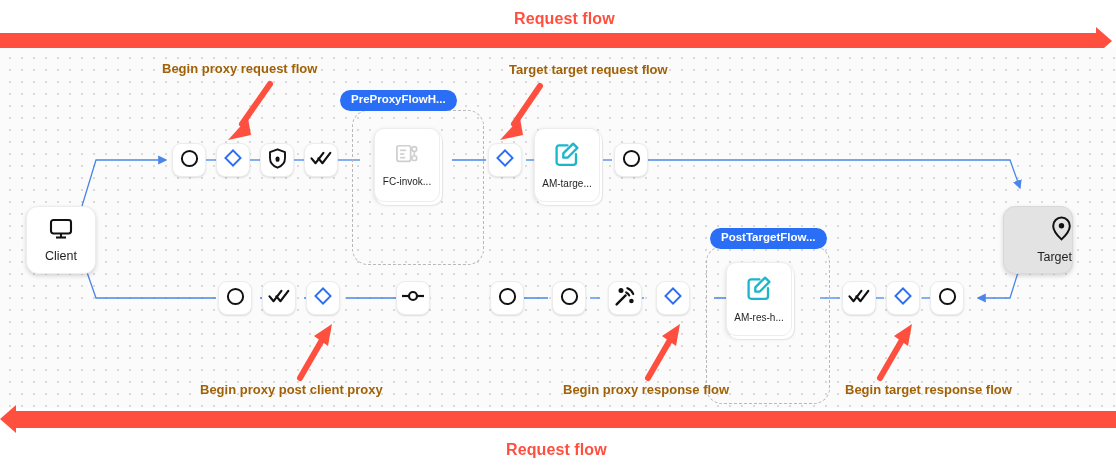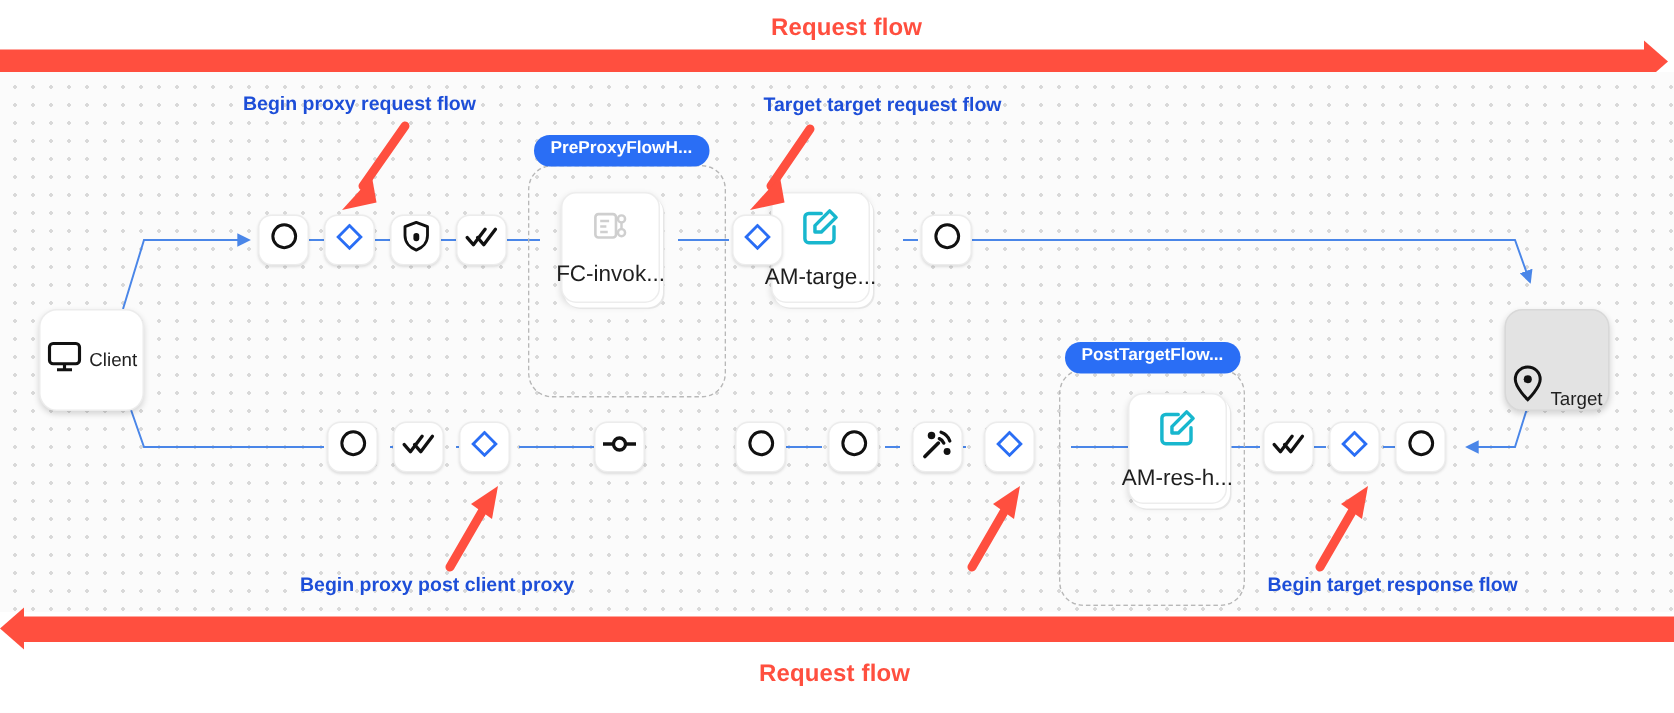--- a/index.html
+++ b/index.html
@@ -83,20 +83,21 @@
   }
   .endpoint {
     position: absolute;
     width: 70px;
     height: 68px;
     border-radius: 12px;
     background: #ffffff;
     border: 1px solid #ececec;
     box-shadow: 0 2px 4px rgba(0,0,0,.16);
     display: flex;
+    flex-direction: column;
     align-items: center;
     justify-content: center;
     gap: 5px;
     box-sizing: border-box;
   }
   .endpoint.target { background: #e3e3e3; border-color: #d8d8d8; align-items: flex-end; }
   .endpoint .cap {
     font-size: 12.5px;
     color: #1f1f1f;
   }
@@ -110,21 +111,21 @@
     border: 1px solid #ededed;
     box-shadow: 2px 3px 0 0 #ffffff, 3px 4px 0 0 #e6e6e6, 0 2px 5px rgba(0,0,0,.14);
     display: flex;
     flex-direction: column;
     align-items: center;
     justify-content: center;
     gap: 7px;
     box-sizing: border-box;
   }
   .policy .cap {
-    font-size: 15px;
+    font-size: 10px;
     color: #1f1f1f;
     white-space: nowrap;
   }
 
   .group-box {
     position: absolute;
     border: 1.4px dashed #b8b8b8;
     border-radius: 16px;
     box-sizing: border-box;
   }
@@ -138,21 +139,21 @@
     padding: 4px 11px 5px;
     white-space: nowrap;
     line-height: 1;
   }
 
   
   .callout {
     position: absolute;
     font-size: 13px;
     font-weight: bold;
-    color: #1d4ed8;
+    color: #a16207;
     white-space: nowrap;
   }
   .callout-arrow { position: absolute; pointer-events: none; }
 </style>
 </head>
 <body>
 
 <div id="root">
 
   <div class="banner-label" style="left:514px; top:10px;">Request flow</div>
@@ -216,52 +217,52 @@
         <svg width="21" height="25" viewBox="0 0 21 25">
           <path d="M10.5 1.6 C5.9 1.6 2.2 5.3 2.2 9.9 C2.2 15.5 10.5 23.4 10.5 23.4
                    C10.5 23.4 18.8 15.5 18.8 9.9 C18.8 5.3 15.1 1.6 10.5 1.6 Z" fill="none" stroke="#111" stroke-width="2"></path>
           <circle cx="10.5" cy="9.8" r="2.7" fill="#111"></circle>
         </svg>
       </span>
       <span class="cap">Target</span>
     </div>
 
     <div class="group-box" style="left:352px; top:62px; width:132px; height:155px;"></div>
-    <div class="group-badge" style="left:356px; top:42px;">PreProxyFlowH...</div>
+    <div class="group-badge" style="left:340px; top:42px;">PreProxyFlowH...</div>
 
     <div class="policy" style="left:374px; top:80px;">
       <span>
         <svg width="24" height="22" viewBox="0 0 26 24">
           <rect x="2" y="3" width="15" height="17" rx="2.2" fill="none" stroke="#cfcfcf" stroke-width="1.9"></rect>
           <line x1="5.5" y1="8" x2="12" y2="8" stroke="#cfcfcf" stroke-width="1.8"></line>
           <line x1="5.5" y1="12" x2="10" y2="12" stroke="#cfcfcf" stroke-width="1.8"></line>
           <line x1="5.5" y1="16" x2="11" y2="16" stroke="#cfcfcf" stroke-width="1.8"></line>
           <circle cx="21" cy="6.5" r="2.6" fill="none" stroke="#cfcfcf" stroke-width="1.8"></circle>
           <circle cx="21" cy="16.5" r="2.6" fill="none" stroke="#cfcfcf" stroke-width="1.8"></circle>
           <line x1="21" y1="9.1" x2="21" y2="13.9" stroke="#cfcfcf" stroke-width="1.8"></line>
         </svg>
       </span>
       <span class="cap">FC-invok...</span>
     </div>
 
-    <div class="policy" style="left:514px; top:80px;">
+    <div class="policy" style="left:534px; top:80px;">
       <span>
         <svg width="26" height="26" viewBox="0 0 26 26">
           <path d="M22 13.2 V21.2 a2.6 2.6 0 0 1 -2.6 2.6 H5.2 A2.6 2.6 0 0 1 2.6 21.2 V6.9
                    A2.6 2.6 0 0 1 5.2 4.3 H13.5" fill="none" stroke="#18b7ce" stroke-width="2.3" stroke-linecap="round"></path>
           <path d="M19.1 2.6 L23.4 6.9 L13.6 16.7 H9.3 V12.4 Z" fill="none" stroke="#18b7ce" stroke-width="2.3" stroke-linejoin="round"></path>
         </svg>
       </span>
       <span class="cap">AM-targe...</span>
     </div>
 
     <div class="group-box" style="left:706px; top:198px; width:124px; height:158px;"></div>
     <div class="group-badge" style="left:710px; top:180px;">PostTargetFlow...</div>
 
-    <div class="policy" style="left:752px; top:214px;">
+    <div class="policy" style="left:726px; top:214px;">
       <span>
         <svg width="26" height="26" viewBox="0 0 26 26">
           <path d="M22 13.2 V21.2 a2.6 2.6 0 0 1 -2.6 2.6 H5.2 A2.6 2.6 0 0 1 2.6 21.2 V6.9
                    A2.6 2.6 0 0 1 5.2 4.3 H13.5" fill="none" stroke="#18b7ce" stroke-width="2.3" stroke-linecap="round"></path>
           <path d="M19.1 2.6 L23.4 6.9 L13.6 16.7 H9.3 V12.4 Z" fill="none" stroke="#18b7ce" stroke-width="2.3" stroke-linejoin="round"></path>
         </svg>
       </span>
       <span class="cap">AM-res-h...</span>
     </div>
 
@@ -424,20 +425,21 @@
     <path d="M48 6 L22 44" stroke="#ff4f3f" stroke-width="6" stroke-linecap="round"></path>
     <path d="M8 60 L28 38 L31 55 Z" fill="#ff4f3f"></path>
   </svg>
 
   <div class="callout" style="left:200px; top:382px;">Begin proxy post client proxy</div>
   <svg class="callout-arrow" style="left:288px; top:322px;" width="60" height="62" viewBox="0 0 60 62">
     <path d="M12 56 L34 18" stroke="#ff4f3f" stroke-width="6" stroke-linecap="round"></path>
     <path d="M44 2 L40 24 L26 14 Z" fill="#ff4f3f"></path>
   </svg>
 
+  <div class="callout" style="left:563px; top:382px;">Begin proxy response flow</div>
   <svg class="callout-arrow" style="left:636px; top:322px;" width="60" height="62" viewBox="0 0 60 62">
     <path d="M12 56 L34 18" stroke="#ff4f3f" stroke-width="6" stroke-linecap="round"></path>
     <path d="M44 2 L40 24 L26 14 Z" fill="#ff4f3f"></path>
   </svg>
 
   <div class="callout" style="left:845px; top:382px;">Begin target response flow</div>
   <svg class="callout-arrow" style="left:868px; top:322px;" width="60" height="62" viewBox="0 0 60 62">
     <path d="M12 56 L34 18" stroke="#ff4f3f" stroke-width="6" stroke-linecap="round"></path>
     <path d="M44 2 L40 24 L26 14 Z" fill="#ff4f3f"></path>
   </svg>

